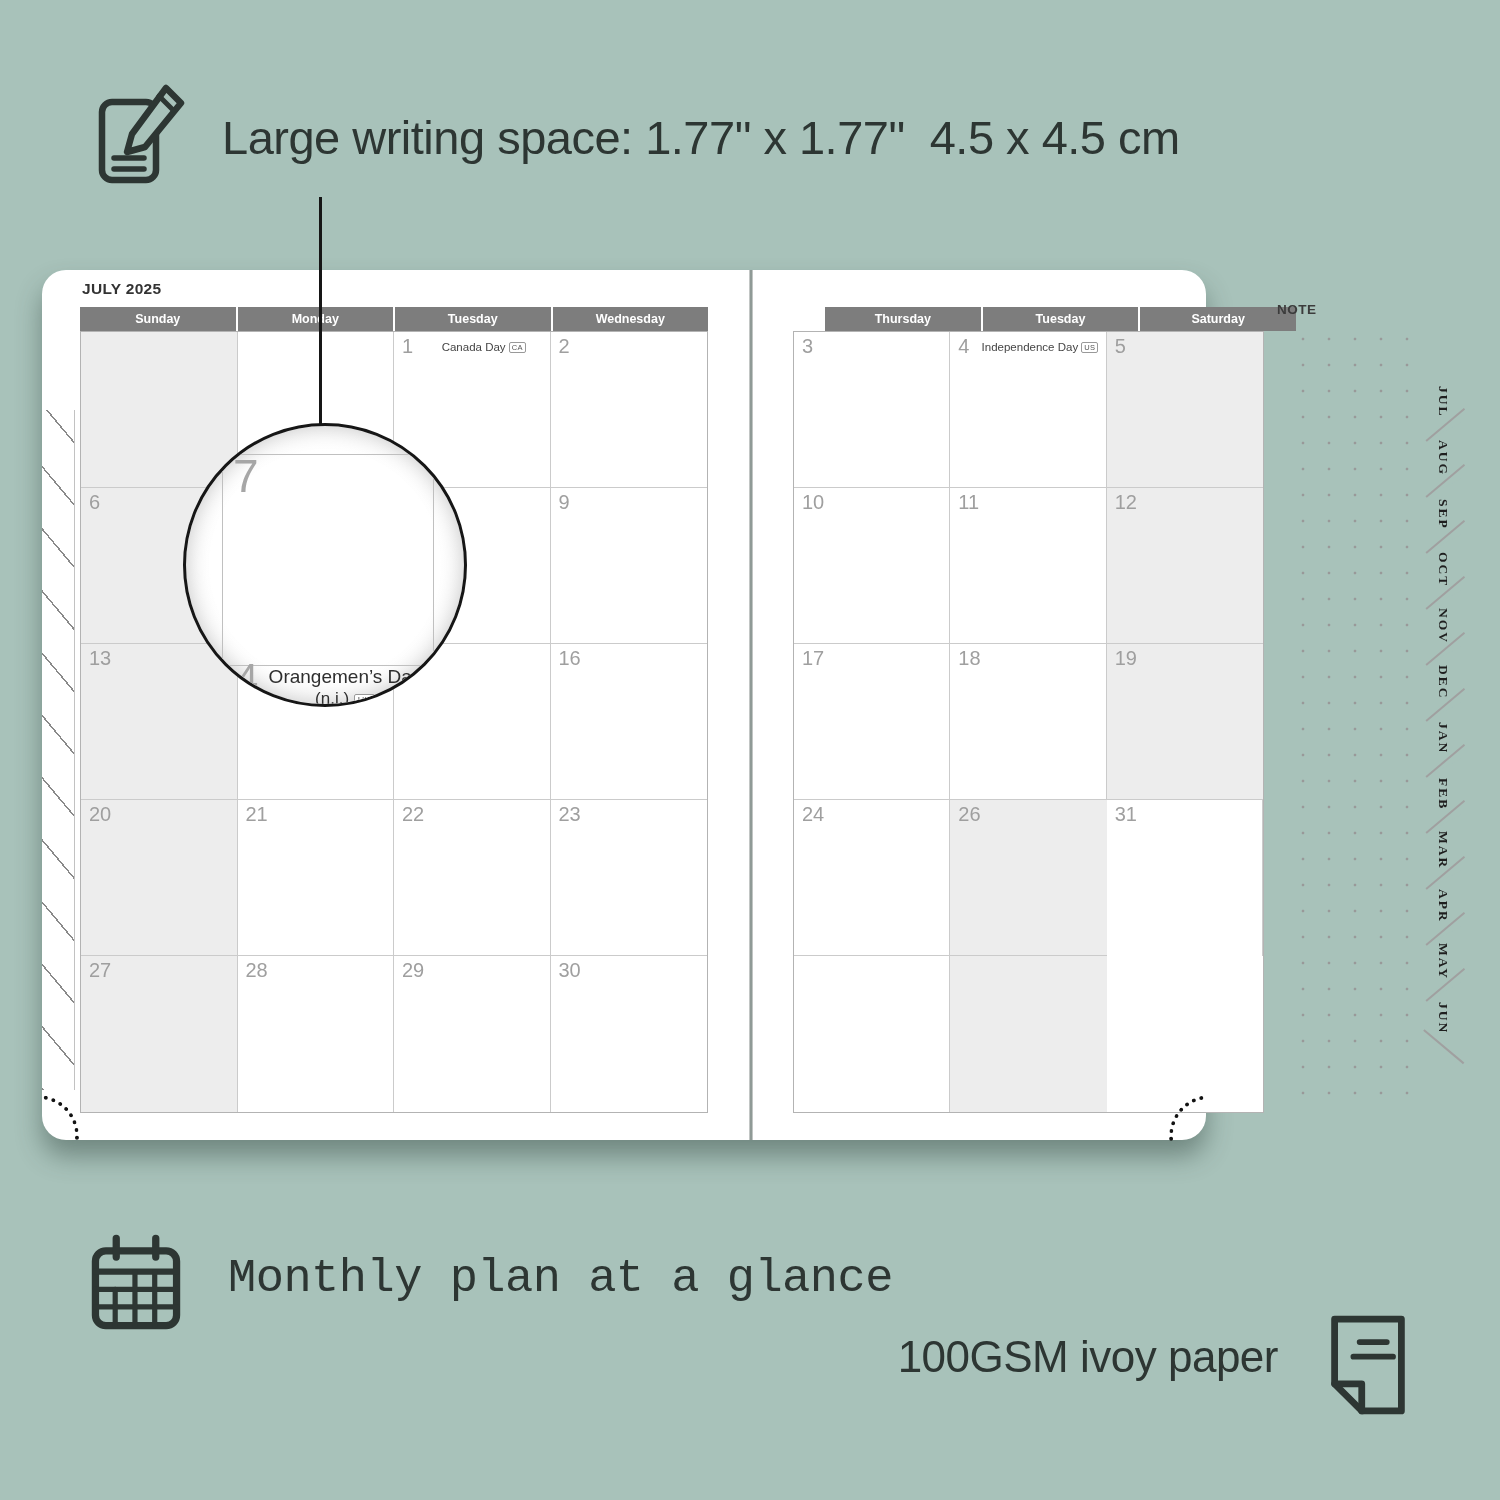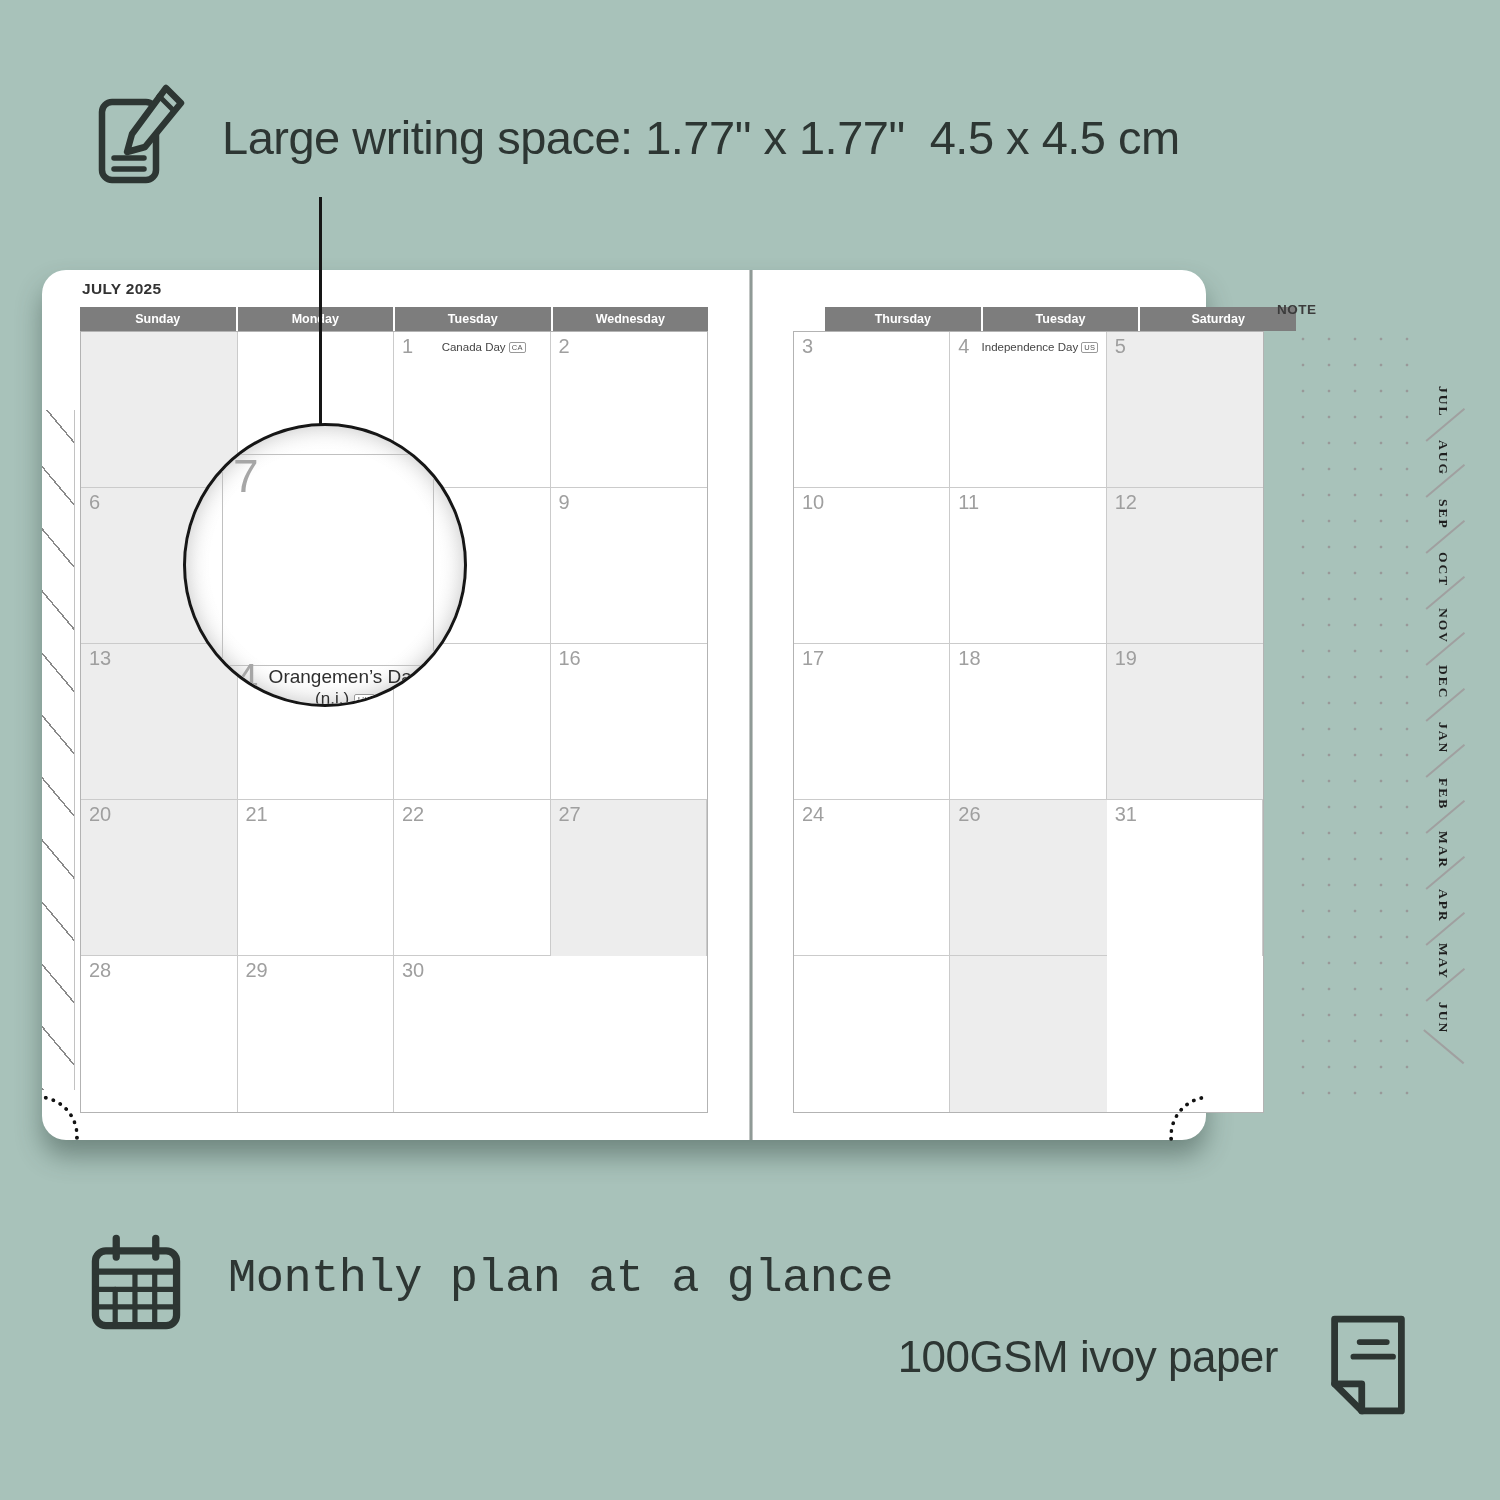--- a/index.html
+++ b/index.html
@@ -147,20 +147,23 @@
           <span class="daynum">16</span>
         </div>
         <div class="cell shaded">
           <span class="daynum">20</span>
         </div>
         <div class="cell">
           <span class="daynum">21</span>
         </div>
         <div class="cell">
           <span class="daynum">22</span>
+        </div>
+        <div class="cell lastcol">
+          <span class="daynum">23</span>
         </div>
         <div class="cell shaded lastrow">
           <span class="daynum">27</span>
         </div>
         <div class="cell lastrow">
           <span class="daynum">28</span>
         </div>
         <div class="cell lastrow">
           <span class="daynum">29</span>
         </div>

